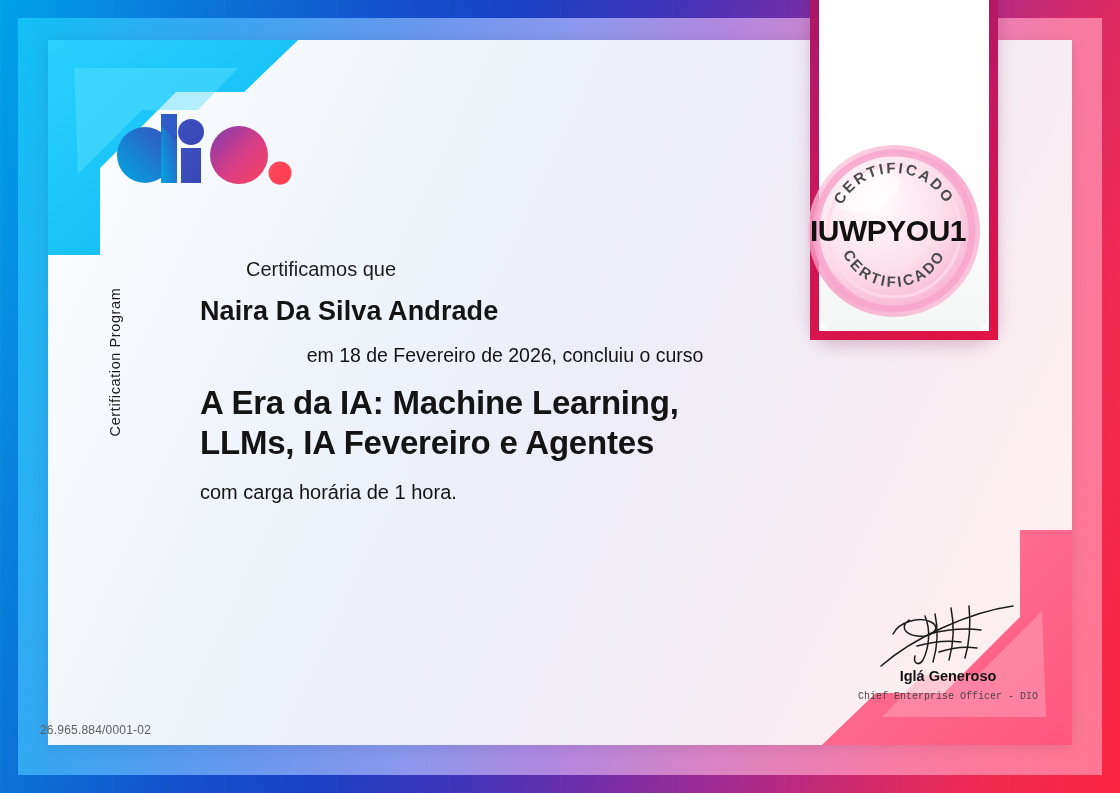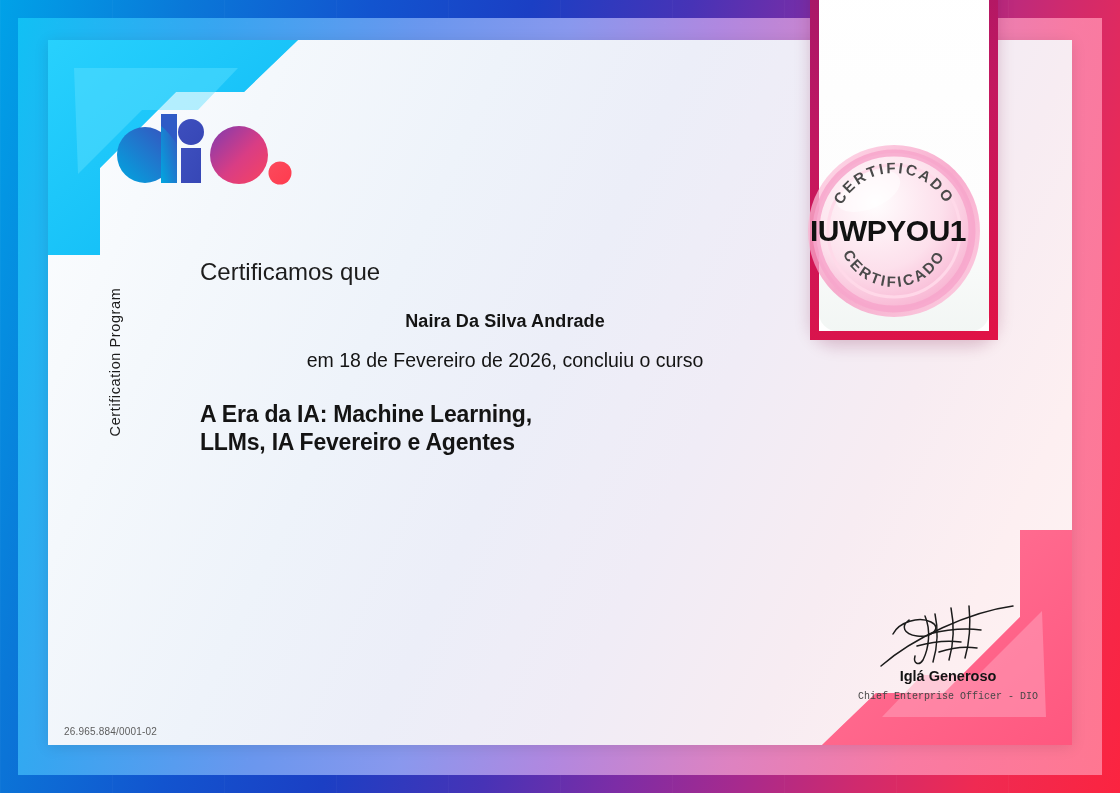--- a/index.html
+++ b/index.html
@@ -134,46 +134,46 @@
 
   
   .logo{position:absolute;left:115px;top:100px;width:180px;height:90px;}
 
   
   .body-text{
     position:absolute;
     left:200px;top:256px;width:610px;
     color:#141414;
   }
-  .t-small{font-size:24px;line-height:1.35;color:#1d1d1d;}
-  .t-name{font-size:18px;font-weight:bold;margin-top:23px;letter-spacing:.1px;text-align:center;}
+  .t-small{font-size:20px;line-height:1.35;color:#1d1d1d;margin-left:46px;}
+  .t-name{font-size:27px;font-weight:bold;margin-top:13px;letter-spacing:.1px;}
   .t-date{font-size:19.5px;margin-top:17px;text-align:center;}
   .t-course{
-    font-size:23px;font-weight:bold;line-height:1.22;margin-top:28px;
+    font-size:33px;font-weight:bold;line-height:1.22;margin-top:16px;
     letter-spacing:-0.2px;
   }
   .t-hours{font-size:20px;margin-top:17px;}
 
   
   .sign{
     position:absolute;
     left:843px;top:604px;width:210px;text-align:center;
   }
   .sign svg{display:block;margin:0 auto;}
   .sign-name{
     font-size:14.5px;font-weight:bold;color:#131313;margin-top:-6px;
   }
   .sign-role{
     font-size:10px;color:#474747;margin-top:7px;font-family:Liberation Mono, monospace;
   }
 
   
   .cnpj{
-    position:absolute;left:64px;bottom:56px;
-    font-size:10px;color:#5d5d5d;letter-spacing:.2px;
+    position:absolute;left:40px;bottom:56px;
+    font-size:12px;color:#5d5d5d;letter-spacing:.2px;
   }
 </style>
 </head>
 <body>
 
 <div class="cert">
 
   <div class="frame-texture"></div>
   <div class="bevel"></div>
 
@@ -276,20 +276,21 @@
   </div>
 
   <div class="body-text">
     <div class="t-small">Certificamos que</div>
     <div class="t-name">Naira Da Silva Andrade</div>
     <div class="t-date">em 18 de Fevereiro de 2026, concluiu o curso</div>
     <div class="t-course">
       <div>A Era da IA: Machine Learning,</div>
       <div>LLMs, IA Fevereiro e Agentes</div>
     </div>
+    <div class="t-hours">com carga horária de 1 hora.</div>
   </div>
 
   <div class="sign">
     <svg width="150" height="70" viewBox="0 0 150 70">
       <g fill="none" stroke="#1b1b1b" stroke-width="1.5" stroke-linecap="round">
         <path d="M8 62 C 40 34, 96 8, 140 2"></path>
         <path d="M20 30 C 26 18, 46 12, 58 18 C 70 24, 58 34, 44 32 C 30 30, 28 22, 36 16"></path>
         <path d="M52 12 C 58 26, 56 44, 50 56 C 46 62, 40 60, 42 52"></path>
         <path d="M62 10 C 66 28, 64 44, 60 58"></path>
         <path d="M78 4 C 82 24, 80 42, 76 56"></path>

